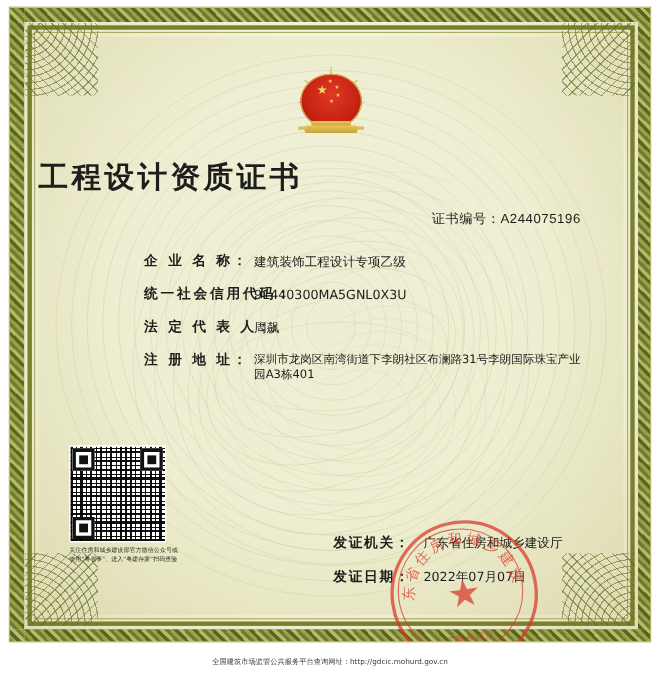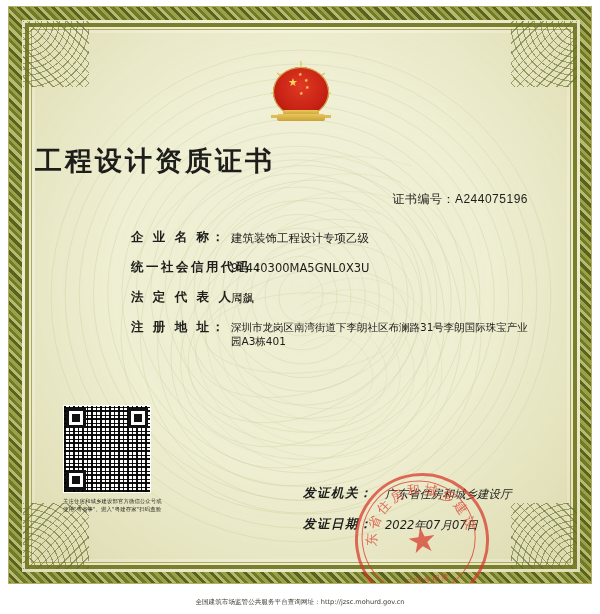--- a/index.html
+++ b/index.html
@@ -247,23 +247,22 @@
 
   
   .issuer {
     position: absolute;
     left: 268px;
     top: 452px;
     width: 240px;
   }
   .issuer-row {
     display: flex;
-    align-items: flex-end;
+    align-items: center;
     margin-bottom: 14px;
-    font-style: italic;
   }
   .issuer-label {
     flex: 0 0 82px;
     font-family: "DejaVu Sans", "Liberation Sans", sans-serif;
     font-size: 12.5px;
     font-weight: bold;
     letter-spacing: 1.5px;
     color: #1d1d1b;
     white-space: nowrap;
   }
@@ -499,16 +498,16 @@
           </svg>
         </div>
         <div class="seal-star">★</div>
         <div class="seal-sub">证照专用章</div>
       </div>
 
     </div>
   </div>
 
   <div class="footer">
-    <div>全国建筑市场监管公共服务平台查询网址：http://jzsc.mohurd.gov.cn</div>
+    <div>全国建筑市场监管公共服务平台查询网址：http://gdcic.mohurd.gov.cn</div>
   </div>
 
 </div>
 
 </body></html>

